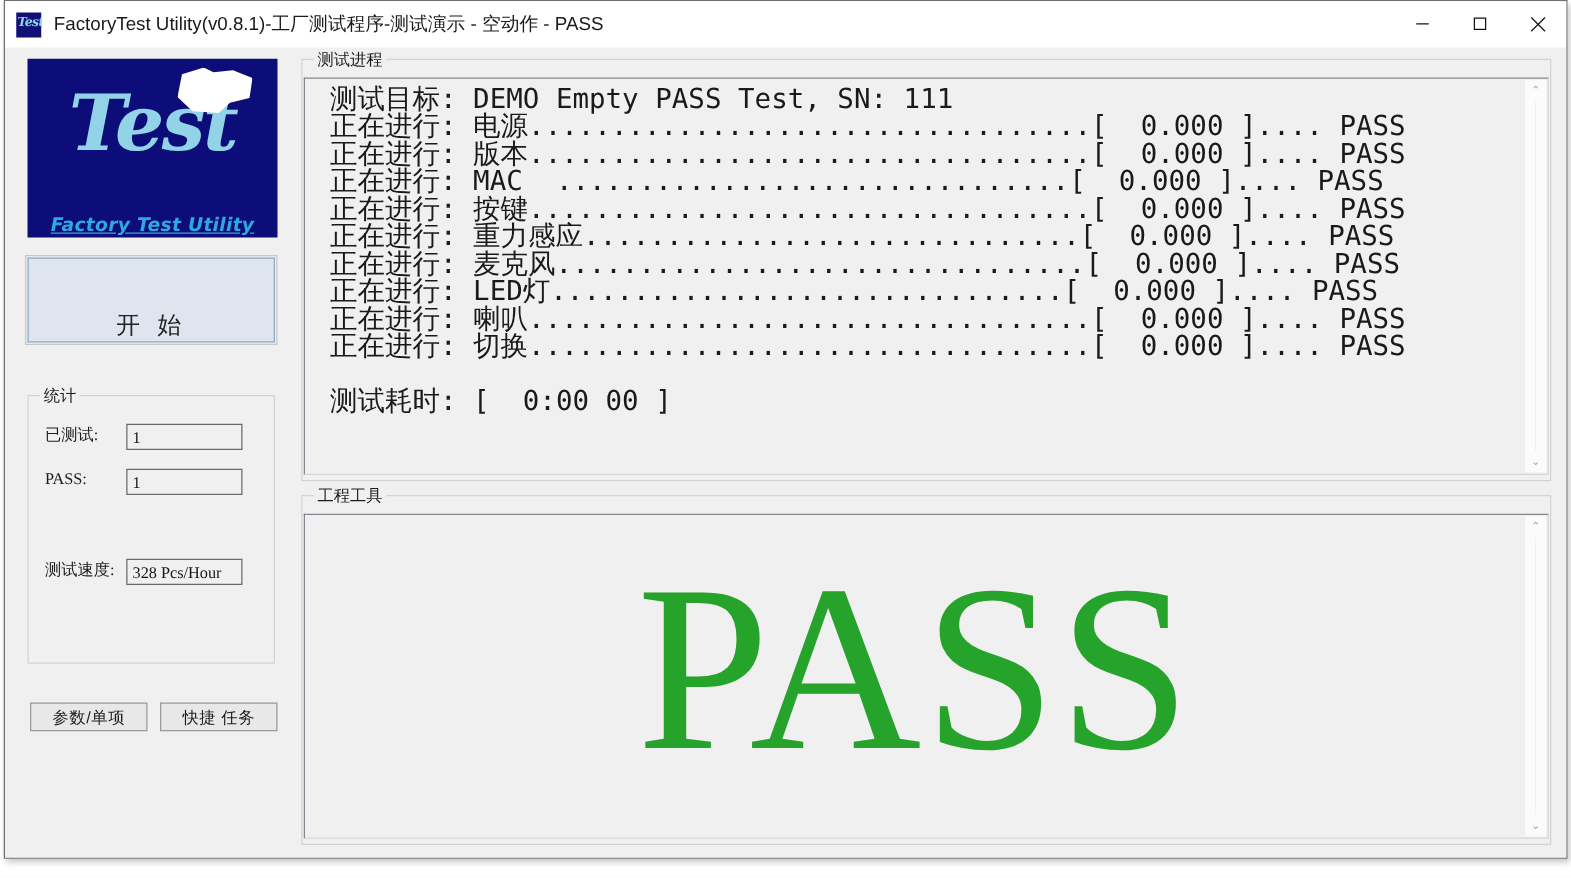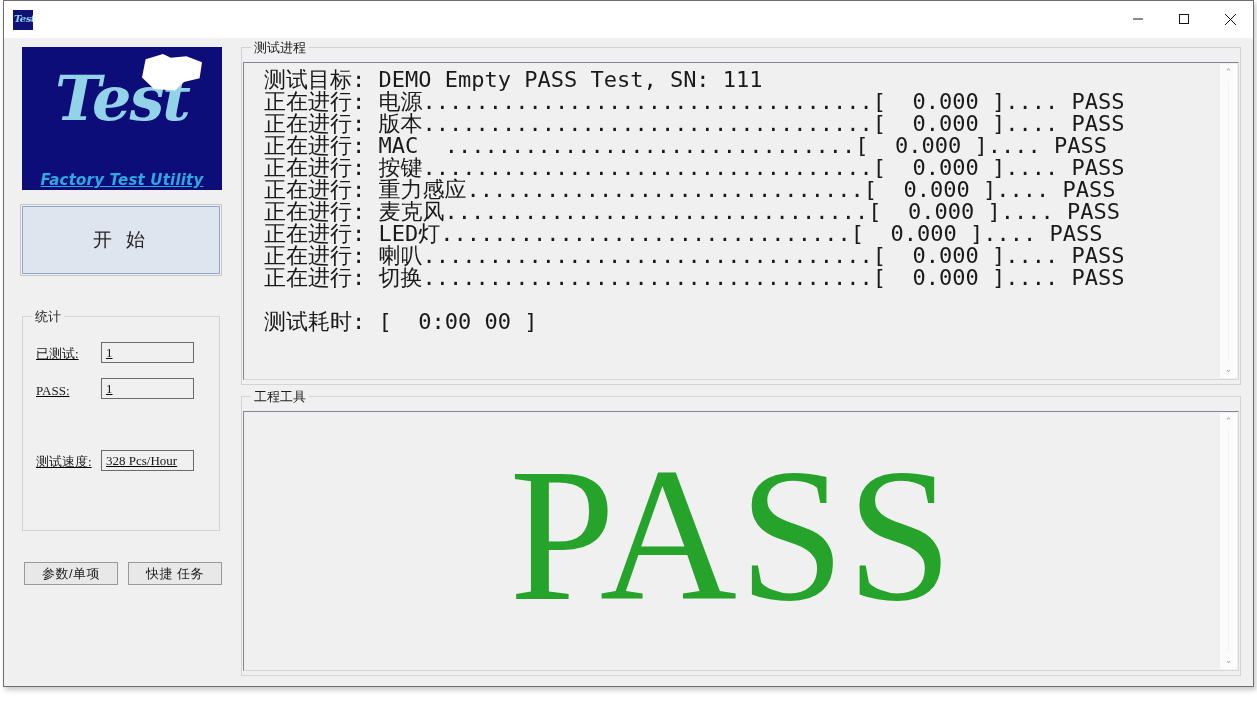--- a/index.html
+++ b/index.html
@@ -131,21 +131,21 @@
 
   .start-btn {
     position: absolute;
     left: 18px; top: 168px;
     width: 198px; height: 68px;
     background: #dee5ef;
     border: 1px solid #8fa8c8;
     outline: 1px solid #c7c7c7;
     outline-offset: 1px;
     box-sizing: border-box;
-    display: flex; align-items: center; justify-content: center;
+    display: flex; align-items: flex-end; justify-content: center;
     font-family: "DejaVu Serif", "Liberation Serif", serif;
     font-size: 19px;
     color: #242424;
     letter-spacing: 4px;
   }
 
   .groupbox {
     position: absolute;
     border: 1px solid #d3d3d3;
     box-sizing: border-box;
@@ -163,22 +163,21 @@
 
   #stats-group {
     left: 18px; top: 278px;
     width: 198px; height: 215px;
   }
   .stat-row {
     position: absolute;
     left: 13px;
     height: 24px;
     display: flex;
-    align-items: flex-end;
-    text-decoration: underline;
+    align-items: flex-start;
   }
   .stat-label {
     width: 65px;
     font-size: 13px;
     color: #1c1c1c;
     font-family: "Liberation Serif", "DejaVu Serif", serif;
     white-space: nowrap;
   }
   .stat-input {
     width: 93px; height: 21px;
@@ -308,20 +307,21 @@
 </style>
 </head>
 <body>
 
 <div class="window">
 
   <div class="titlebar">
     <div class="title-icon">
       <div class="glyph">Test</div>
     </div>
+    <div class="title-text">FactoryTest Utility(v0.8.1)-工厂测试程序-测试演示 - 空动作 - PASS</div>
 
     <div class="win-controls">
       <div class="win-btn">
         <svg width="12" height="12" viewBox="0 0 12 12">
           <line x1="1" y1="6" x2="11" y2="6" stroke="#141414" stroke-width="1"></line>
         </svg>
       </div>
       <div class="win-btn">
         <svg width="12" height="12" viewBox="0 0 12 12">
           <rect x="1.5" y="1.5" width="9" height="9" fill="none" stroke="#141414" stroke-width="1"></rect>

